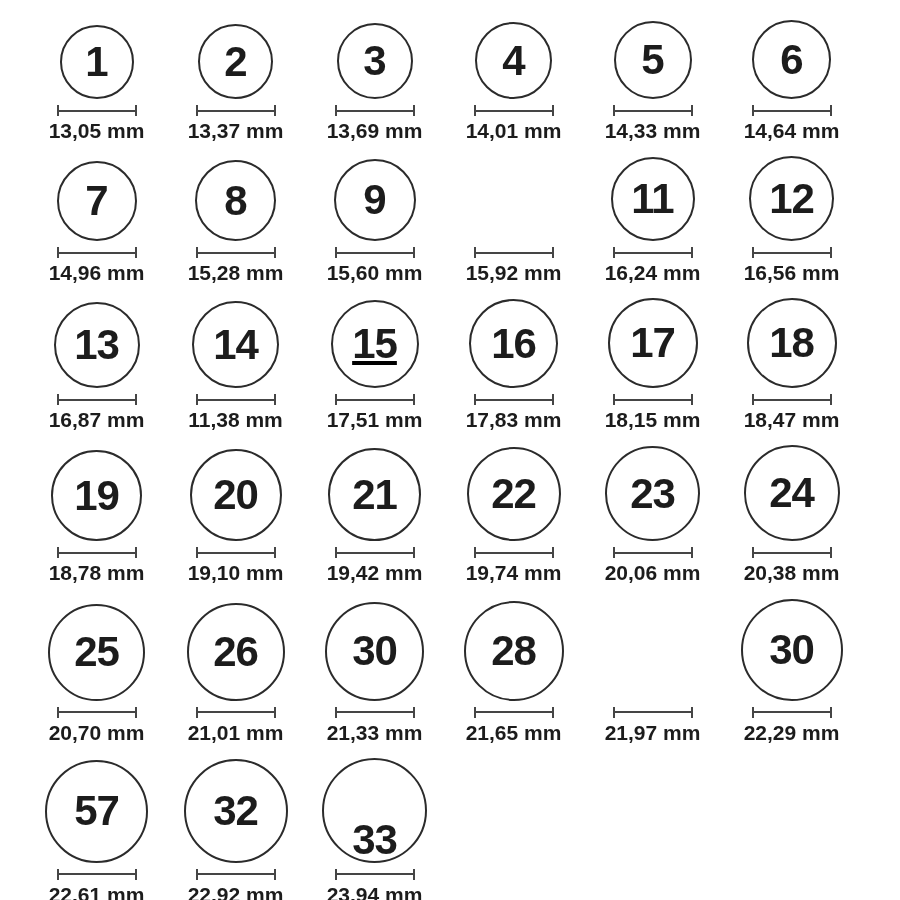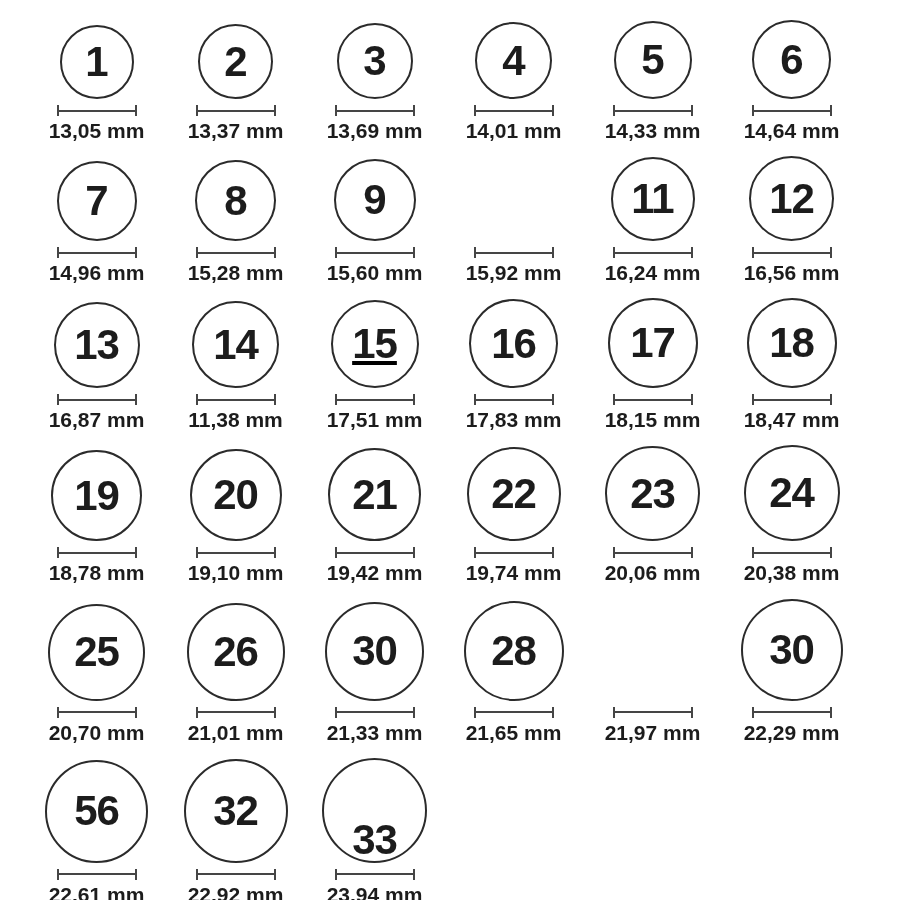--- a/index.html
+++ b/index.html
@@ -426,21 +426,21 @@
       <span class="tick"></span>
       <span class="bar"></span>
       <span class="tick"></span>
     </div>
     <div class="label">22,29 mm</div>
   </div>
 </div>
     <div class="row">
   <div class="cell">
     <div class="circle" style="width: 103px; height: 103px;">
-      <span class="num">56</span>
+      <span class="num">57</span>
     </div>
     <div class="dim">
       <span class="tick"></span>
       <span class="bar"></span>
       <span class="tick"></span>
     </div>
     <div class="label">22,61 mm</div>
   </div>
 
   <div class="cell">

